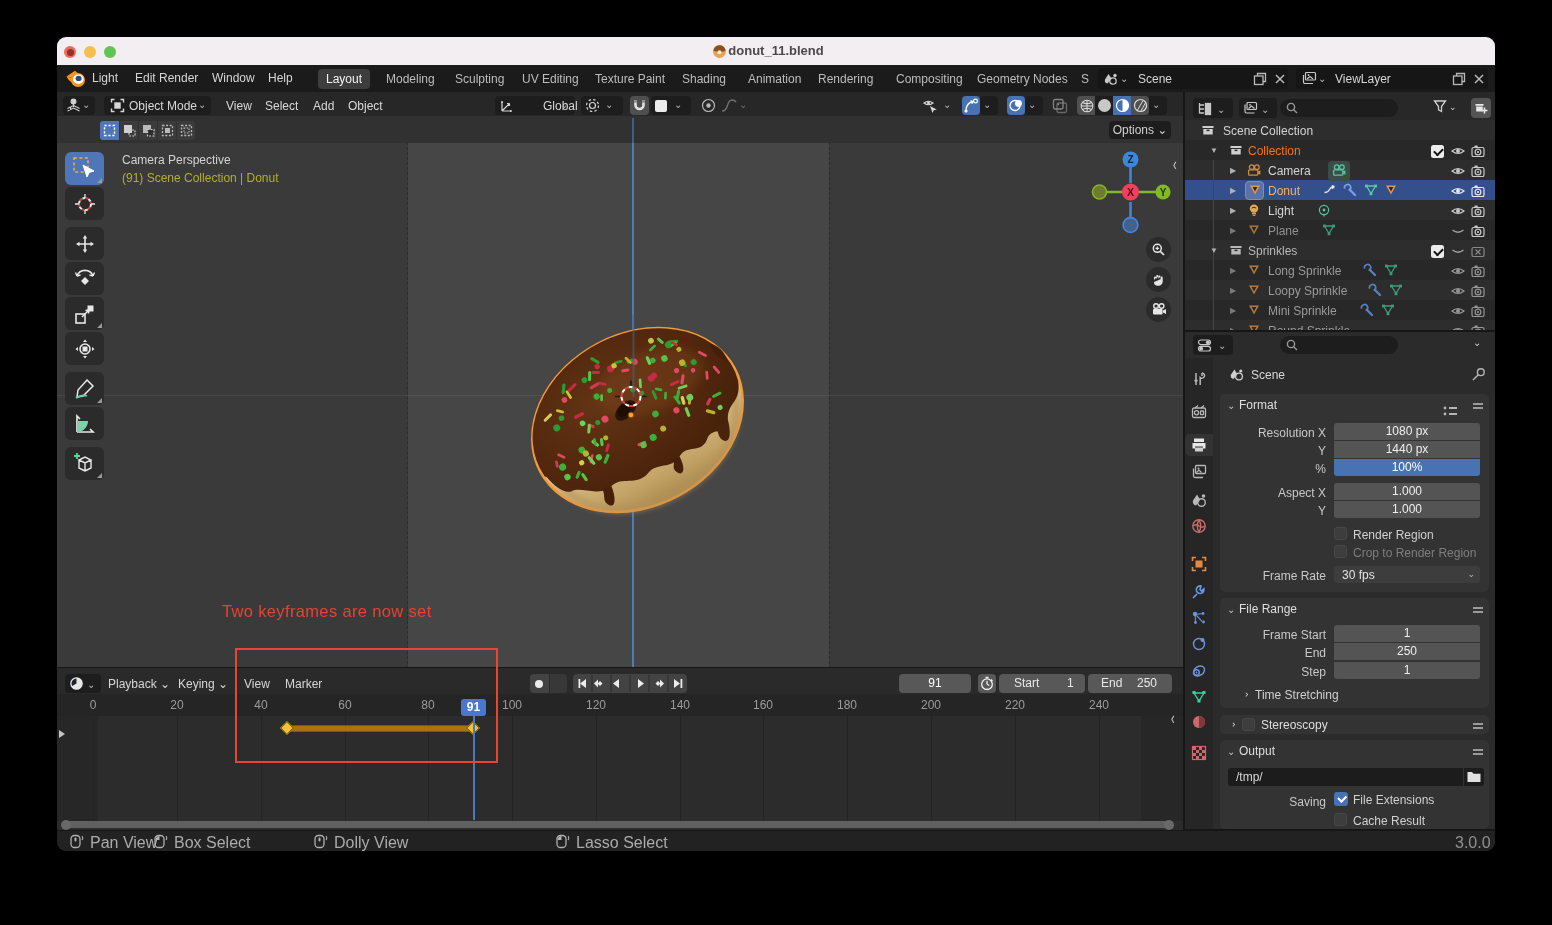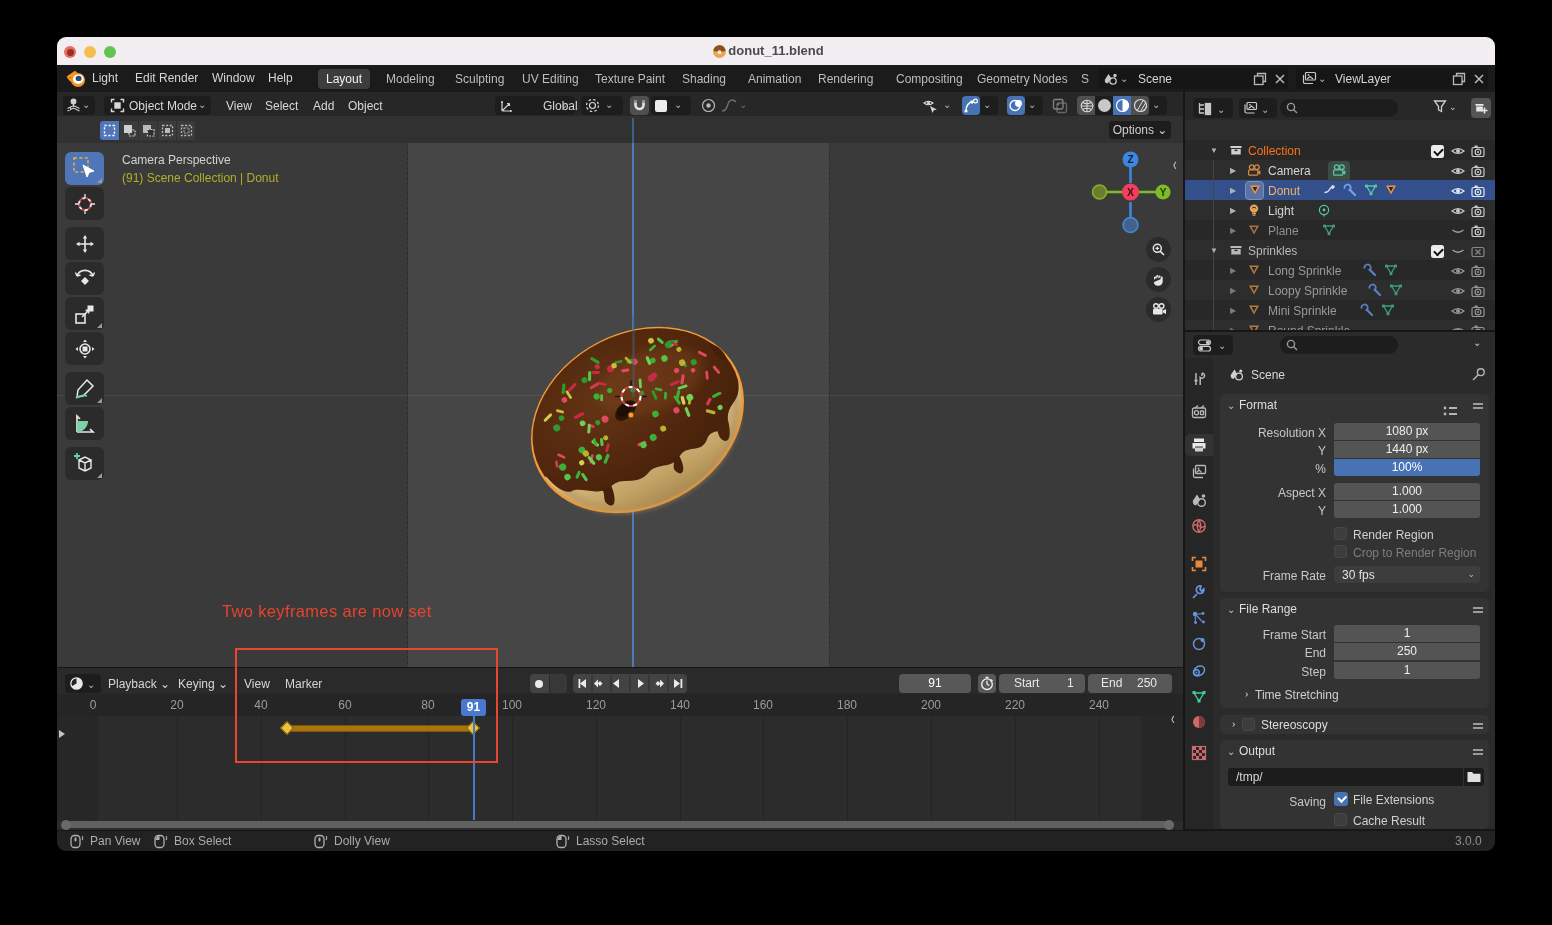--- a/index.html
+++ b/index.html
@@ -63,21 +63,21 @@
   
   #timeline{left:0;top:631px;width:1126px;height:162px;background:#2c2c2c;}
   #tlhead{left:0;top:0;width:1126px;height:26px;background:#2a2a2a;}
   #tlruler{left:0;top:26px;width:1126px;height:22px;background:#252525;}
   .grid{top:48px;width:1px;height:105px;background:#242424;}
   .rlab{top:30px;width:50px;text-align:center;font-size:12px;color:#9c9c9c;}
   .kdia{width:10px;height:10px;background:#f0c23c;border:1px solid #6a5008;transform:rotate(45deg);}
   .tlw{top:6px;height:19px;border-radius:4px;}
   .tltxt{top:9px;font-size:12px;color:#d6d6d6;}
   
-  #statusbar{left:0;top:794px;width:1438px;height:20px;background:#222222;color:#ababab;font-size:12px;}
+  #statusbar{left:0;top:794px;width:1438px;height:20px;background:#222222;color:#ababab;font-size:16px;}
   .stxt{top:3px;}
   .mouse{top:2.5px;width:15px;height:15px;}
 </style>
 </head>
 <body>
 <div id="win">
 
   <div id="titlebar" class="abs">
     <div class="abs tl" style="left:7px;background:#ed6a5e;"></div>
     <div class="abs tl" style="left:27px;background:#f4bf4f;"></div>
@@ -662,20 +662,26 @@
     <div class="abs ost" style="top:67.5px;"></div>
     <div class="abs ost" style="top:107.5px;"></div>
     <div class="abs ost" style="top:147.5px;"></div>
     <div class="abs ost" style="top:187.5px;"></div>
     <div class="abs ost" style="top:227.5px;height:10.5px;"></div>
 
     <div class="abs" style="left:0;top:87.5px;width:310px;height:20px;background:#33508c;"></div>
 
     <div class="abs" style="left:28px;top:67.5px;width:1px;height:170px;background:#454545;"></div>
 
+    <div class="abs orow" style="top:30px;">
+      <svg class="abs" style="left:16px;top:1px;color:#cfcfcf;" width="14" height="14">
+          <use href="#i-box"></use>
+        </svg>
+      <span class="abs" style="left:38px;color:#d4d4d4;">Scene Collection</span>
+    </div>
     <div class="abs orow" style="top:50px;">
       <span class="abs dis" style="left:25px;">▼</span>
       <svg class="abs" style="left:44px;top:1px;color:#cfcfcf;" width="14" height="14">
           <use href="#i-box"></use>
         </svg>
       <span class="abs" style="left:63px;color:#f97316;">Collection</span>
       <span class="abs chk"></span>
       <svg class="abs re" style="color:#c8c8c8;">
           <use href="#i-eye"></use>
         </svg>

